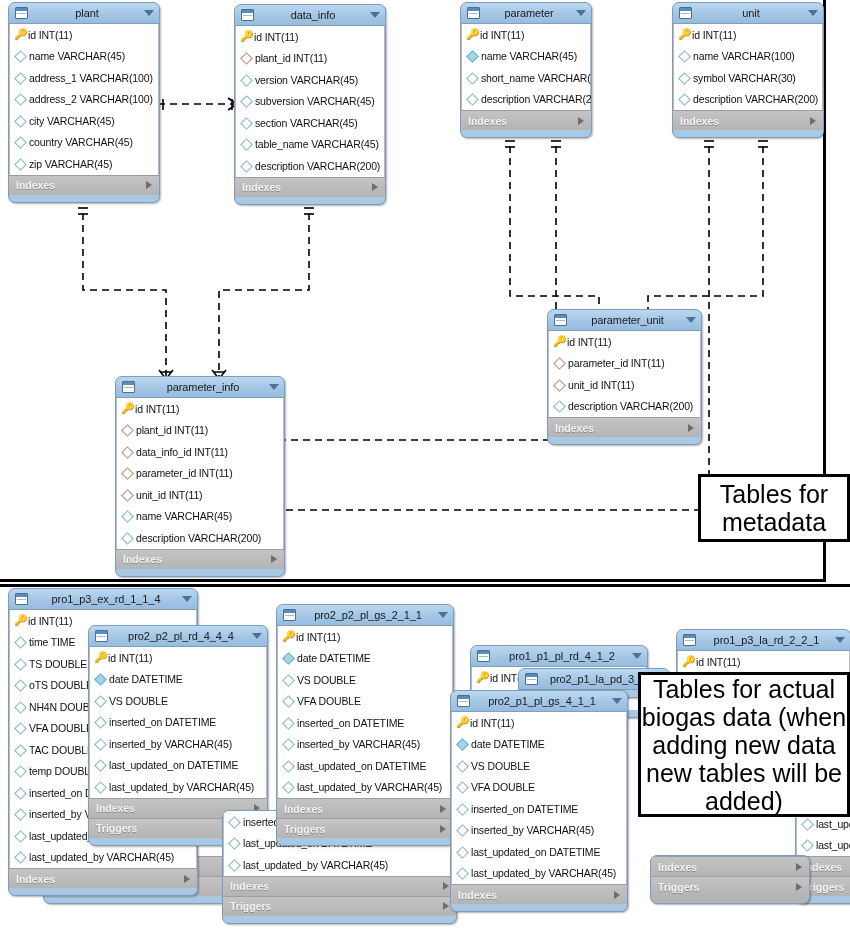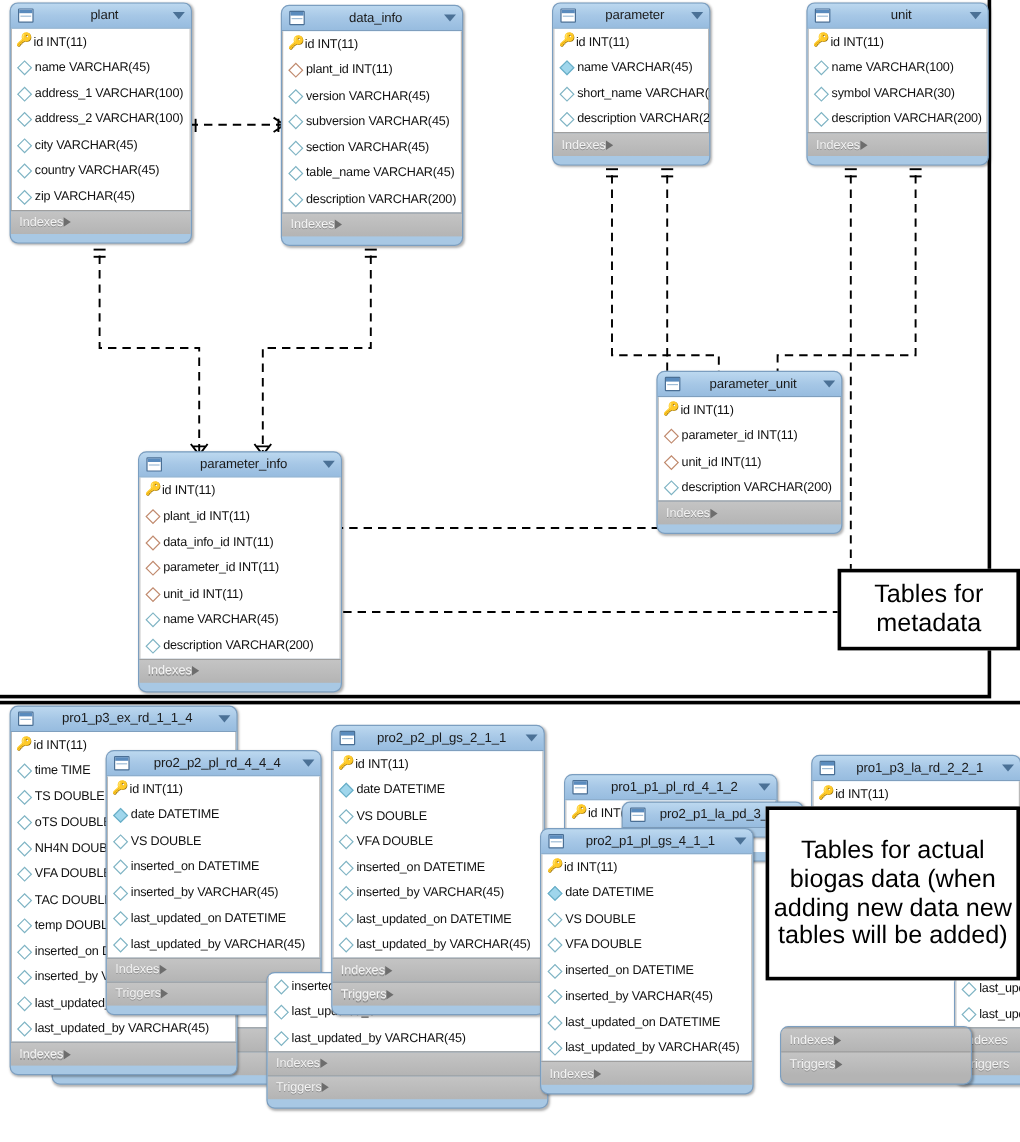--- a/index.html
+++ b/index.html
@@ -118,45 +118,46 @@
     transform: rotate(45deg);
     border: 1px solid #7fb4c4;
     background: #ffffff;
   }
   .col.fk .dia::before { border-color: #c08a6e; }
   .col.filled .dia::before { background: #9fd6ec; border-color: #69aec6; }
   .drawer {
     height: 20px;
     display: flex;
     align-items: center;
+    justify-content: space-between;
     padding: 0 7px 0 7px;
     background: linear-gradient(to bottom,#c4c4c4 0%, #b4b4b4 100%);
     border-top: 1px solid #9e9e9e;
     font-size: 10.5px;
-    font-weight: normal;
+    font-weight: bold;
     color: #f4f4f4;
     text-shadow: 0 1px 0 rgba(0,0,0,0.25);
   }
   .drawer .arw {
     width: 0; height: 0;
     border-top: 4px solid transparent;
     border-bottom: 4px solid transparent;
     border-left: 6px solid #6d6d6d;
   }
 
   
   .note {
     position: absolute;
     background: #ffffff;
     border: 3px solid #000;
     display: flex;
     align-items: center;
     justify-content: center;
     text-align: center;
-    font-size: 21px;
+    font-size: 25px;
     color: #000;
     line-height: 1.12;
     padding: 2px 0;
   }
 
   
   #wires { position: absolute; left: 0; top: 0; width: 850px; height: 952px; }
 </style>
 </head>
 <body>

